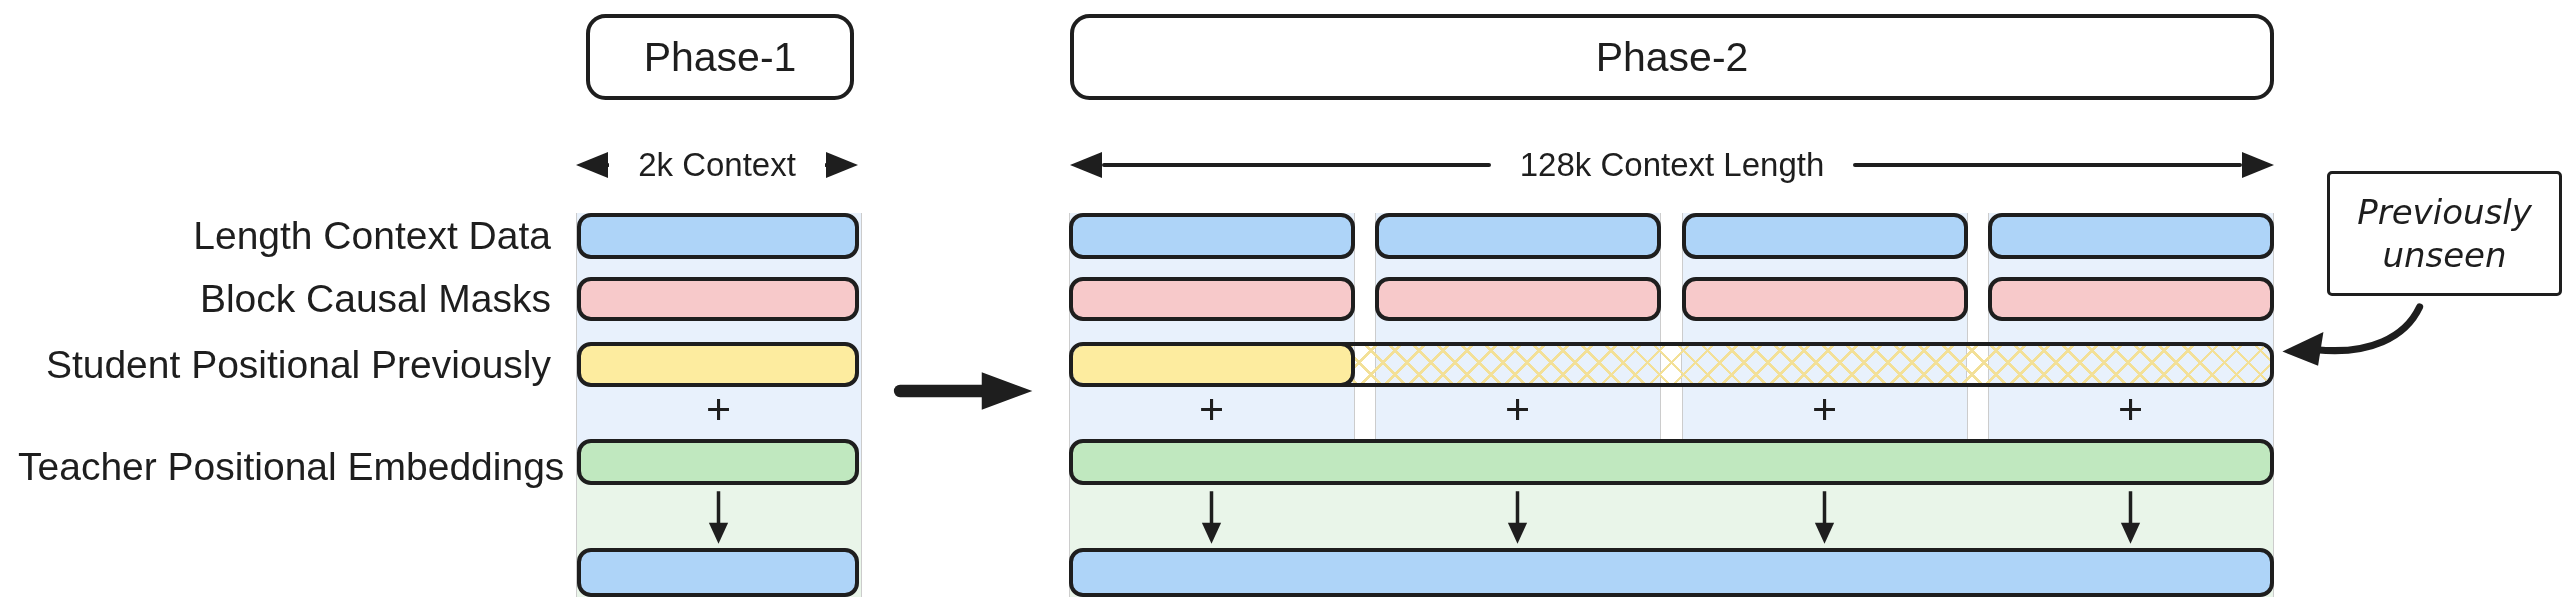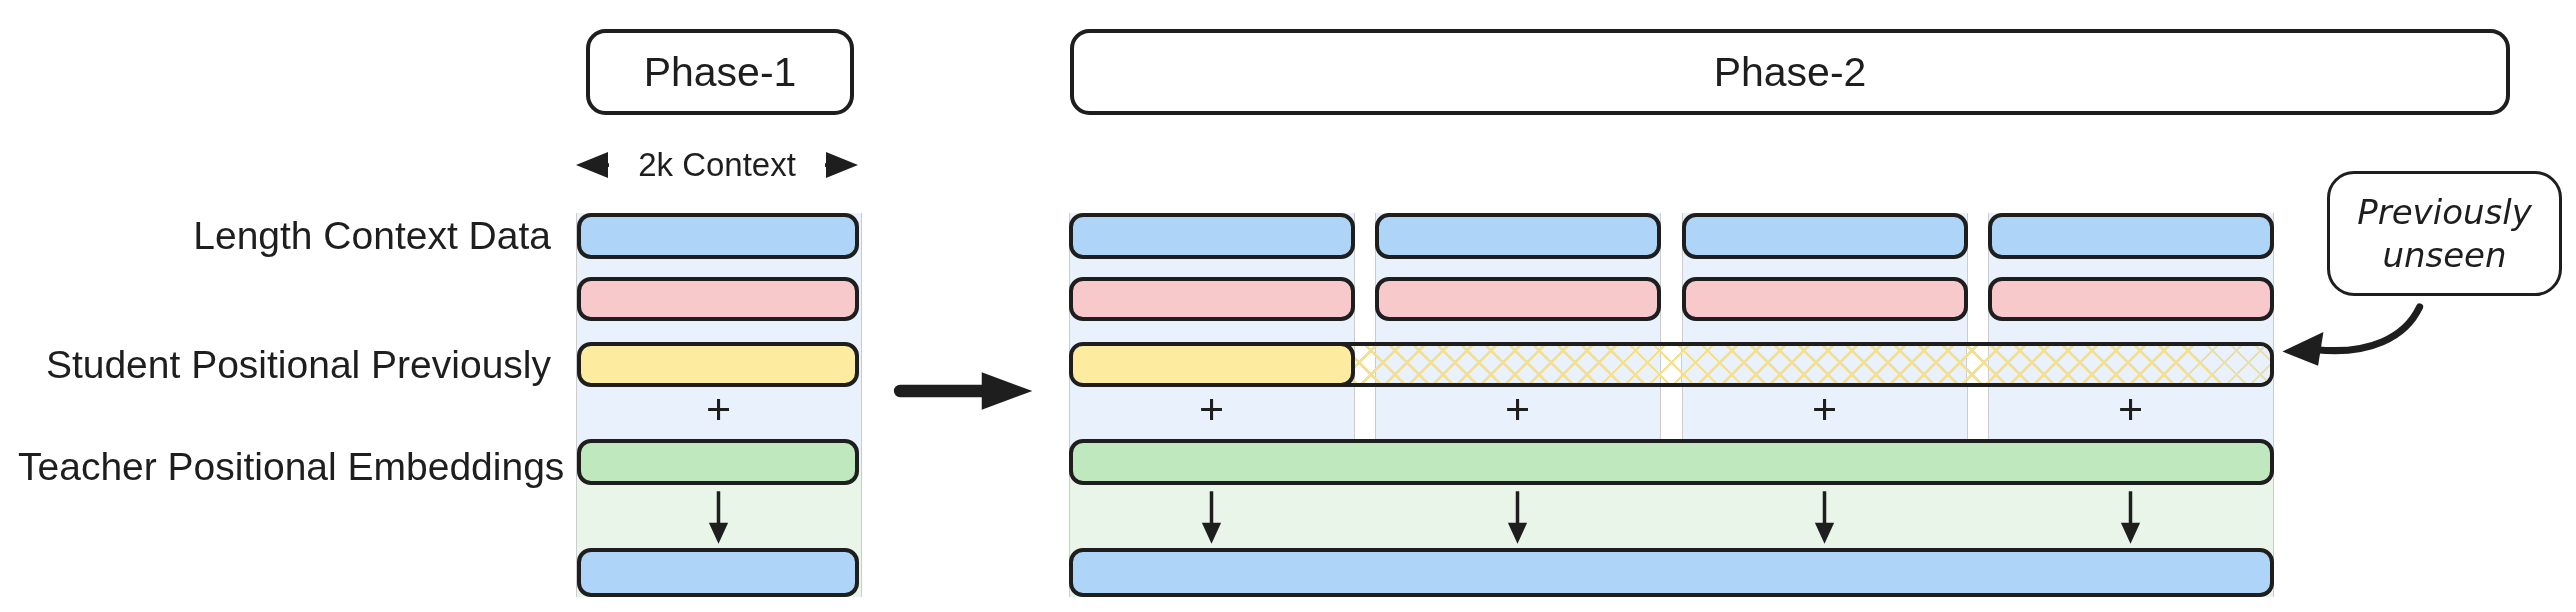--- a/index.html
+++ b/index.html
@@ -4,25 +4,25 @@
 <style>
   :root{
     --bar-blue:#aed4f8; --bar-pink:#f7c9ca; --bar-yellow:#fdec9f; --bar-green:#c0e8bf;
     --strip-blue:#e8f1fc; --strip-green:#e9f5e9; --hatch:#f3e097; --ink:#1e1e1e; --strip-edge:#cccccc;
   }
   html,body{margin:0;padding:0;background:#ffffff;}
   body{font-family:"Liberation Sans", sans-serif; color:var(--ink);}
   .canvas{position:relative;width:2576px;height:613px;background:#fff;overflow:hidden;}
 
   
-  .phase-box{position:absolute;top:29px;height:86px;background:#fff;border:4.4px solid var(--ink);
+  .phase-box{position:absolute;top:14px;height:86px;background:#fff;border:4.4px solid var(--ink);
     border-radius:19.5px;display:flex;align-items:center;justify-content:center;
     font-size:41px;font-weight:500;box-sizing:border-box;}
   .phase1-box{left:586px;width:268px;}
-  .phase2-box{left:1070px;width:1440px;}
+  .phase2-box{left:1070px;width:1204px;}
 
   
   .ctx-arrow{position:absolute;top:142px;height:46px;display:flex;align-items:center;}
   .ctx1{left:576px;width:282px;}
   .ctx2{left:1070px;width:1204px;}
   .ctx-arrow .line{flex:1;height:4.4px;background:var(--ink);border-radius:2.7px;}
   .ctx-arrow .txt{white-space:nowrap;font-size:33px;font-weight:500;margin:0 29px;}
   .tri-left{width:0;height:0;border-top:13.3px solid transparent;border-bottom:13.3px solid transparent;
     border-right:32px solid var(--ink);}
   .tri-right{width:0;height:0;border-top:13.3px solid transparent;border-bottom:13.3px solid transparent;
@@ -60,21 +60,21 @@
   
   .plus{position:absolute;width:53px;height:53px;margin-left:-27px;margin-top:-27px;
     display:flex;align-items:center;justify-content:center;font-size:43px;font-weight:500;}
   .dn-arrow{position:absolute;width:21px;height:57px;margin-left:-10.7px;}
 
   
   .big-arrow{position:absolute;left:893px;top:366px;}
 
   
   .bubble{position:absolute;left:2327px;top:171px;width:235px;height:125px;box-sizing:border-box;
-    background:#fff;border:3.6px solid var(--ink);border-radius:27px;display:flex;flex-direction:column;
+    background:#fff;border:3.6px solid var(--ink);border-radius:5px;display:flex;flex-direction:column;
     align-items:center;justify-content:center;font-family:"DejaVu Sans", sans-serif;font-style:italic;
     font-size:34px;font-weight:500;line-height:1.25;}
   .curved-arrow{position:absolute;left:2270px;top:298px;}
 </style>
 </head>
 <body>
 
 <div class="canvas">
 
   <div class="phase-box phase1-box">
@@ -84,22 +84,30 @@
     <span>Phase-2</span>
   </div>
 
   <div class="ctx-arrow ctx1">
     <div class="tri-left"></div>
     <div class="line"></div>
     <span class="txt">2k Context</span>
     <div class="line"></div>
     <div class="tri-right"></div>
   </div>
+  <div class="ctx-arrow ctx2">
+    <div class="tri-left"></div>
+    <div class="line"></div>
+    <span class="txt">128k Context Length</span>
+    <div class="line"></div>
+    <div class="tri-right"></div>
+  </div>
 
   <div class="row-label" style="top:213px">Length Context Data</div>
+  <div class="row-label" style="top:276px">Block Causal Masks</div>
   <div class="row-label" style="top:342px">Student Positional Previously</div>
   <div class="row-label" style="top:444px">Teacher Positional Embeddings</div>
 
   <div class="strip blue" style="left:576px;top:213px;width:286px;height:249px"></div>
   <div class="strip green" style="left:576px;top:462px;width:286px;height:135px"></div>
 
   <div class="bar blue" style="left:577px;top:213px;width:282px;height:46px"></div>
   <div class="bar pink" style="left:577px;top:277px;width:282px;height:44px"></div>
   <div class="bar yellow" style="left:577px;top:342px;width:282px;height:45px"></div>
   <div class="plus" style="left:719px;top:410px">+</div>

